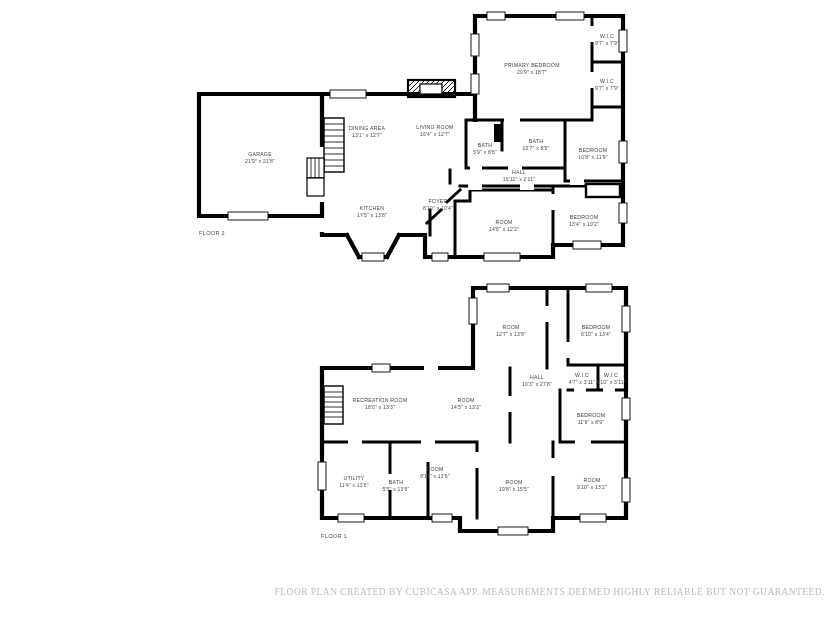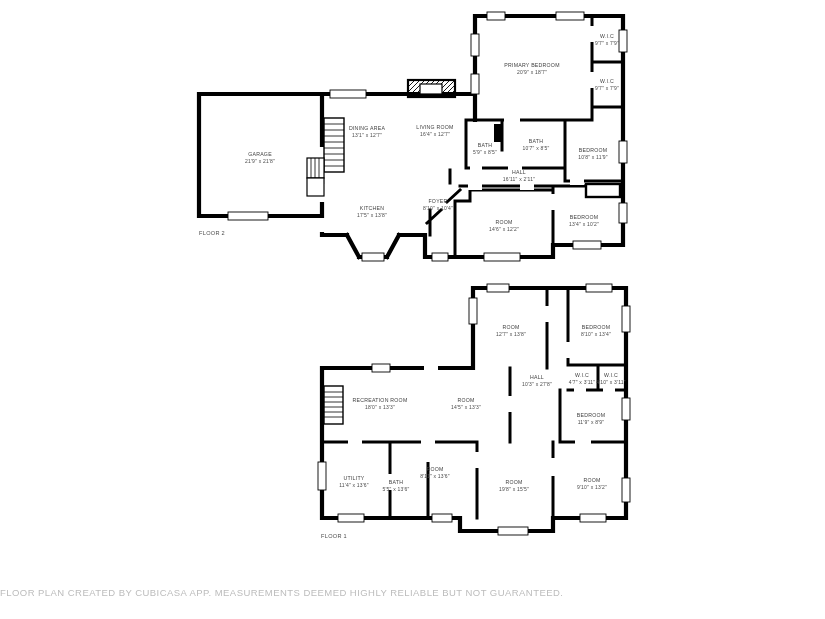--- a/index.html
+++ b/index.html
@@ -34,24 +34,25 @@
   }
   .floor-label{
     position:absolute;
     font-size:5.6px;
     letter-spacing:0.3px;
     color:#4d4d4d;
   }
   #footer-disclaimer{
     position:absolute;
     left:0;top:587px;width:825px;
-    text-align:left;
+    text-align:right;
     font-size:9.5px;
     letter-spacing:0.45px;
     color:#bcbcbc;
+    font-family:Liberation Serif, serif;
   }
 </style>
 </head>
 <body>
 
 <div id="canvas">
 
   <svg id="plan-svg" width="825" height="619" viewBox="0 0 825 619">
     <defs>
       <pattern id="hatch" width="5" height="5" patternUnits="userSpaceOnUse">

